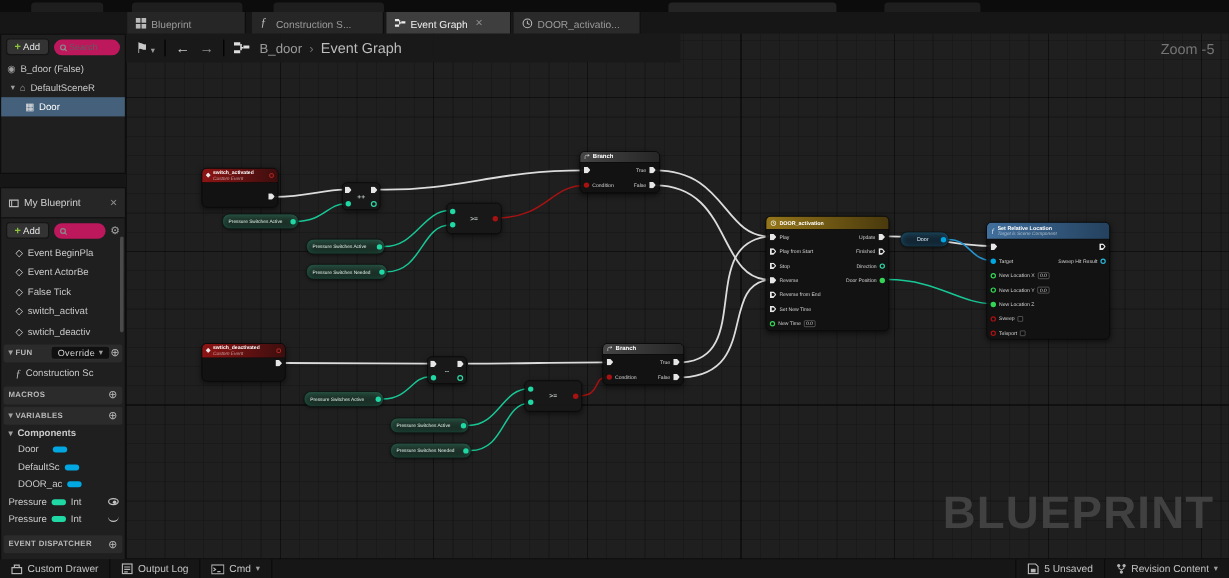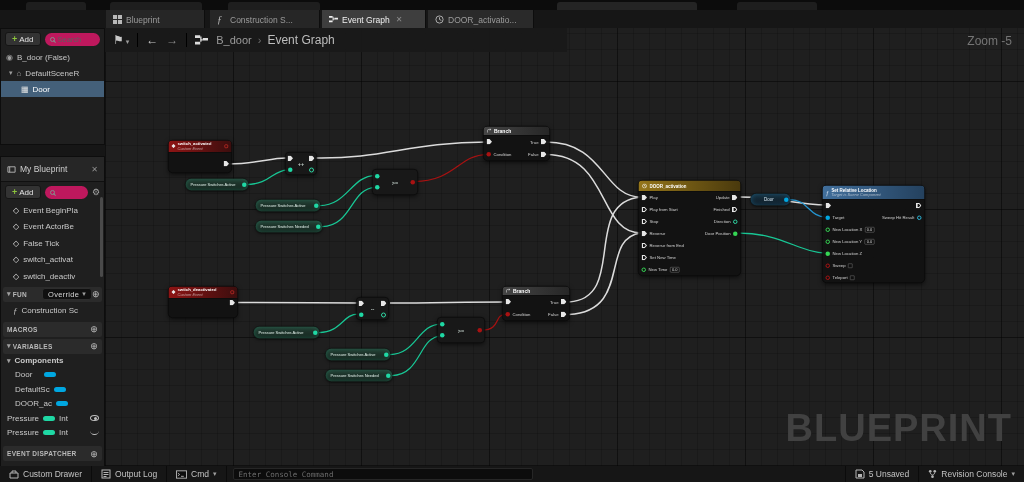--- a/index.html
+++ b/index.html
@@ -611,33 +611,32 @@
   </div>
   <div class="bitem">
     <svg width="11" height="9" viewBox="0 0 12 9">
         <rect x="0.5" y="0.5" width="11" height="8" fill="#0d0d0d" stroke="#b5b5b5"></rect>
         <path d="M2 3l2 1.5L2 6" stroke="#b5b5b5" fill="none"></path>
         <path d="M5.5 6.5h3" stroke="#b5b5b5"></path>
       </svg>
     <span>Cmd</span>
     <span class="caret">▾</span>
   </div>
-  <input id="console" placeholder="Enter Console Command" style="">
   <div id="bright">
     <div class="bitem noborder">
       <svg width="10" height="10" viewBox="0 0 10 10">
           <path d="M1 1h6l2 2v6H1z" fill="none" stroke="#b5b5b5"></path>
           <rect x="3" y="5" width="4" height="3" fill="#b5b5b5"></rect>
         </svg>
       <span>5 Unsaved</span>
     </div>
     <div class="bitem noborder">
       <svg width="9" height="10" viewBox="0 0 10 10">
           <circle cx="2.5" cy="2" r="1.5" fill="#b5b5b5"></circle>
           <circle cx="7.5" cy="2" r="1.5" fill="#b5b5b5"></circle>
           <circle cx="5" cy="8" r="1.5" fill="#b5b5b5"></circle>
           <path d="M2.5 3.5C2.5 6 5 5 5 6.5M7.5 3.5C7.5 6 5 5 5 6.5" stroke="#b5b5b5" fill="none"></path>
         </svg>
-      <span>Revision Console</span>
+      <span>Revision Content</span>
       <span class="caret">▾</span>
     </div>
   </div>
 </div>
 
 </body></html>

